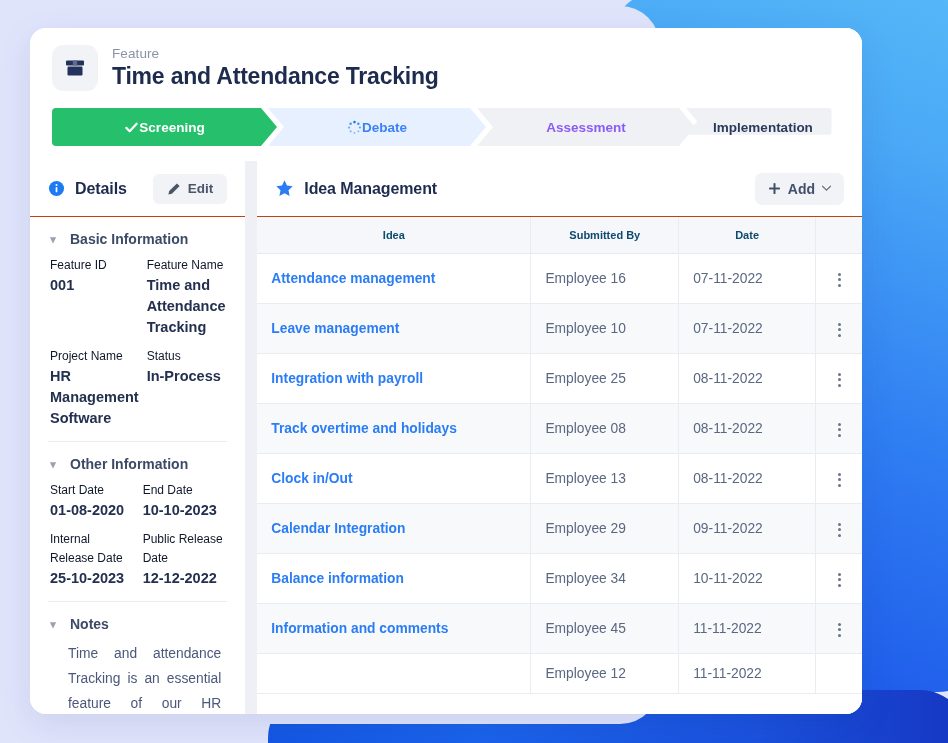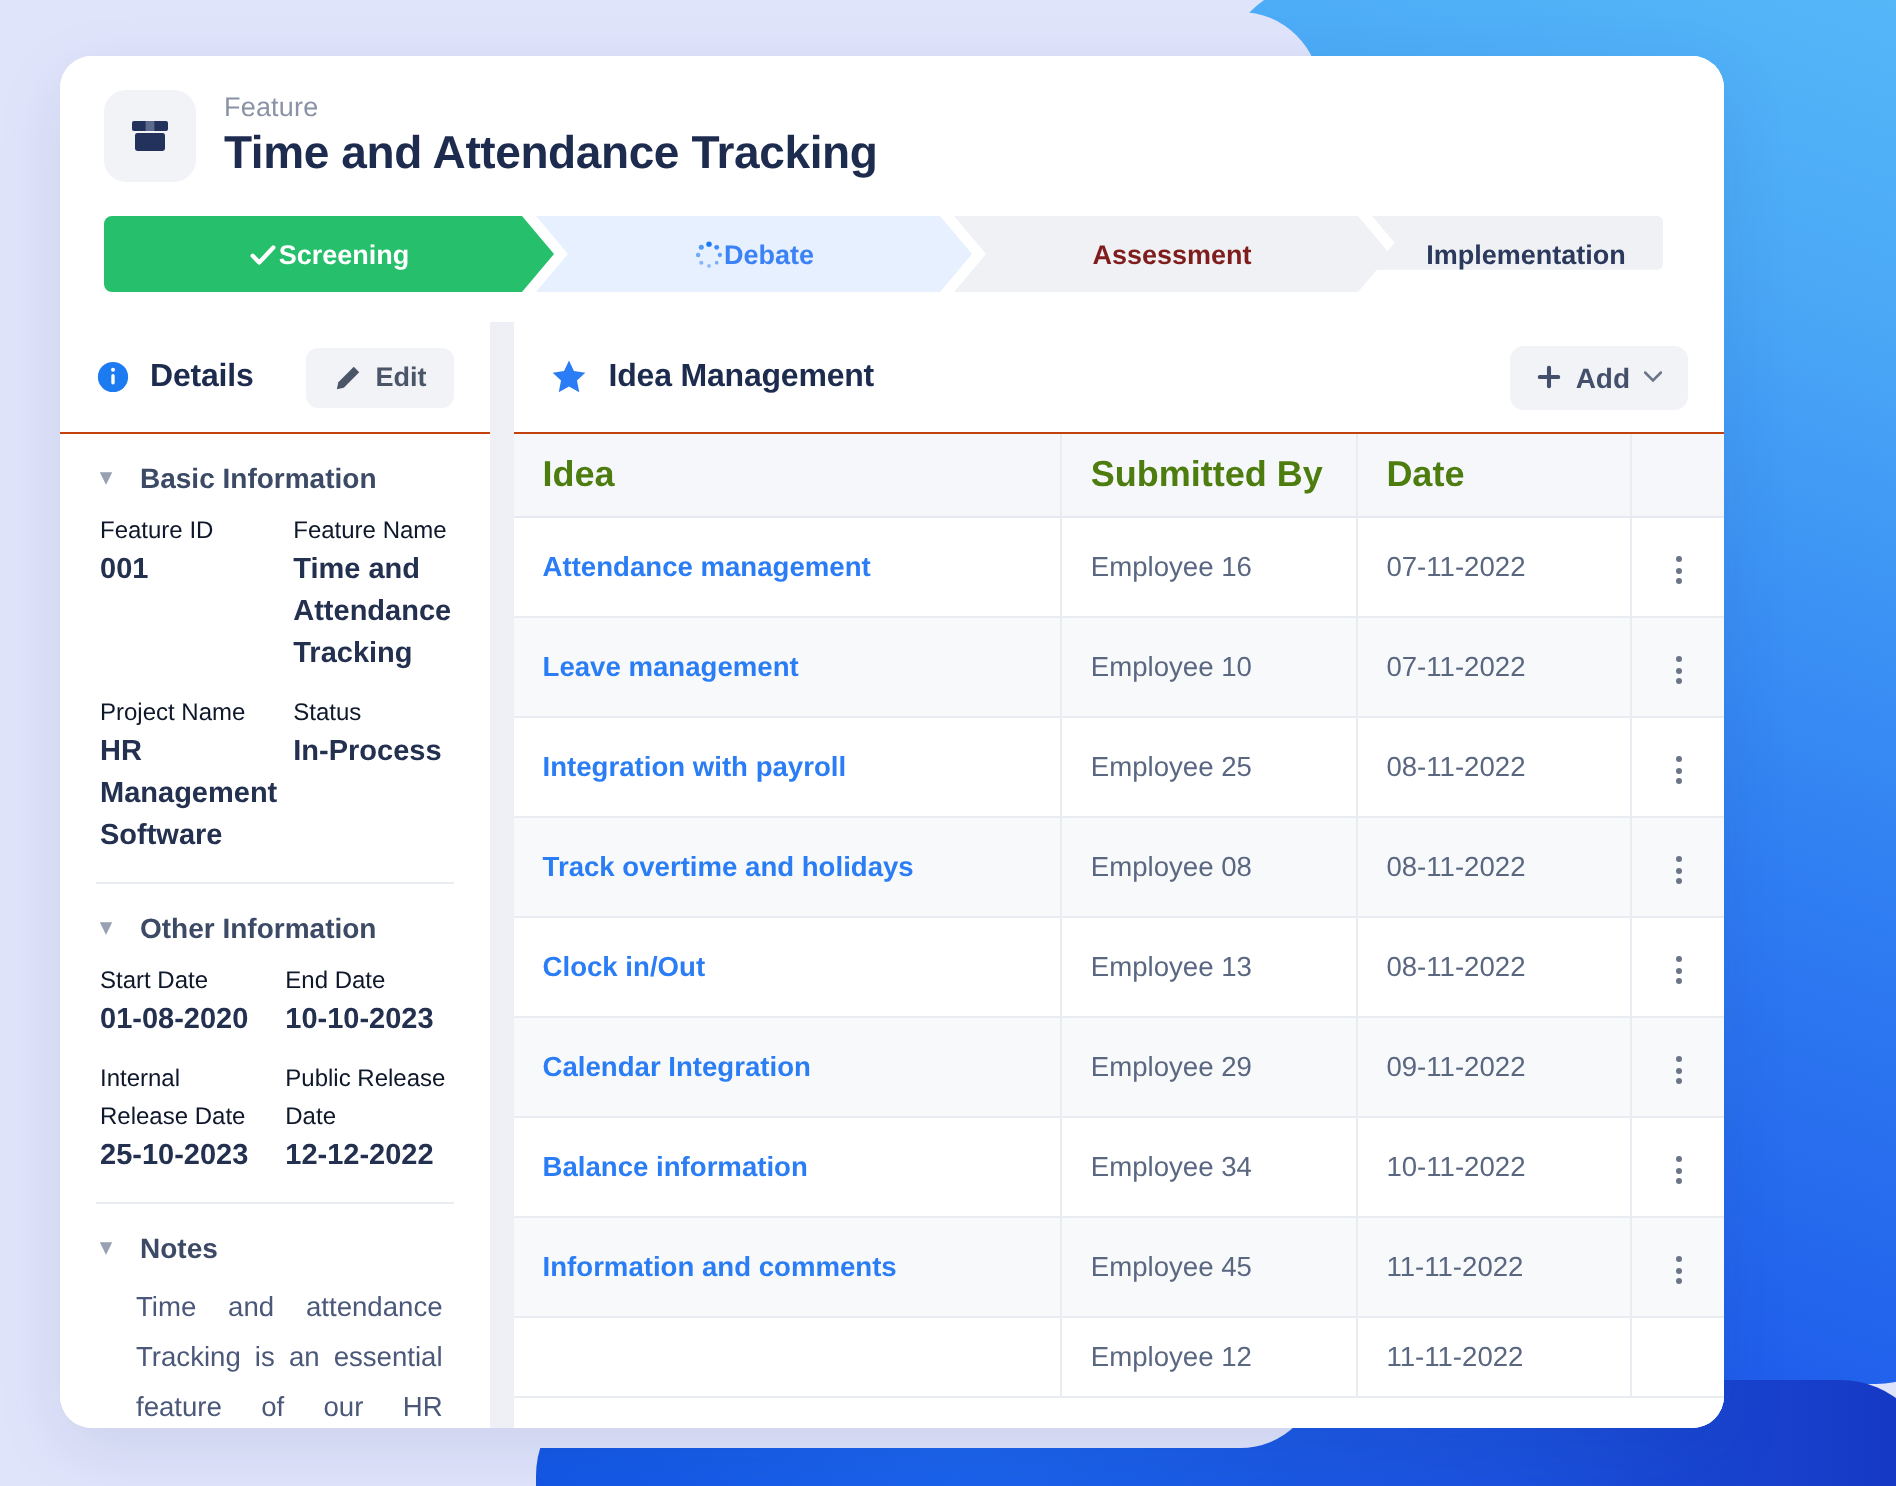--- a/index.html
+++ b/index.html
@@ -123,21 +123,21 @@
   }
   .step .step-inner {
     position: relative;
     z-index: 1;
     display: flex;
     align-items: center;
     gap: 0;
   }
   .step-1 { flex: 0 0 225px; color: #ffffff; }
   .step-2 { flex: 0 0 218px; color: #3b82f6; margin-left: -9px; }
-  .step-3 { flex: 0 0 218px; color: #7f1d1d; margin-left: -9px; text-align: center; }
+  .step-3 { flex: 0 0 218px; color: #8b5cf6; margin-left: -9px; text-align: center; }
   .step-4 { flex: 1 1 auto; color: #2b3a5c; margin-left: -9px; }
 
   .spinner-ic { display: block; }
   .check-ic { display: block; }
 
   
   .card-body {
     flex: 1 1 auto;
     display: flex;
     background: #eef0f5;
@@ -274,24 +274,24 @@
     flex-direction: column;
     min-height: 0;
   }
   table.ideas {
     width: 100%;
     border-collapse: collapse;
     table-layout: fixed;
   }
   table.ideas th {
     background: #f6f7fa;
-    text-align: left;
-    font-size: 18px;
-    font-weight: bold;
-    color: #4d7c0f;
+    text-align: center;
+    font-size: 11px;
+    font-weight: bold;
+    color: #0c4a6e;
     padding: 10px 14px;
     border-bottom: 1px solid #e6e9ef;
     border-right: 1px solid #e9ecf1;
     height: 36px;
   }
   table.ideas th:last-child { border-right: none; }
   table.ideas td {
     font-size: 13.8px;
     padding: 10px 14px;
     border-bottom: 1px solid #e9ecf1;

